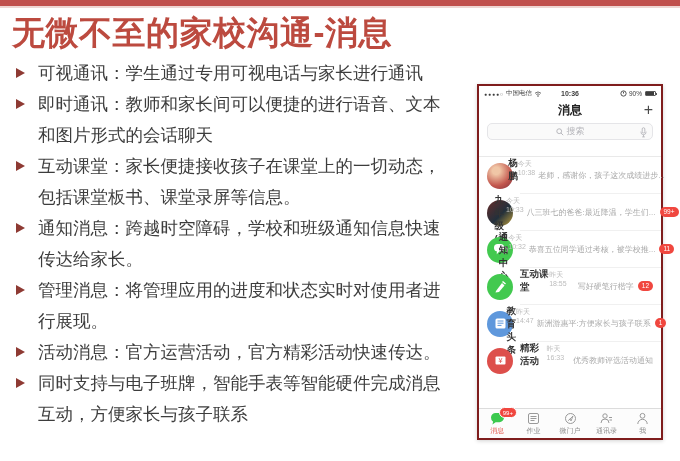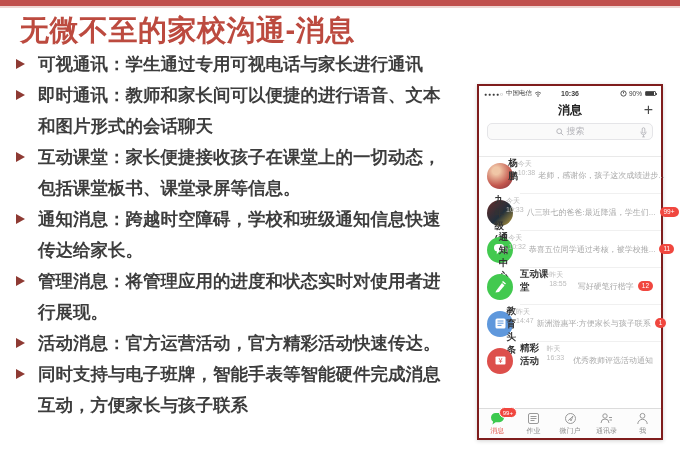--- a/index.html
+++ b/index.html
@@ -3,25 +3,25 @@
 <meta charset="utf-8">
 <style>
   * { margin:0; padding:0; box-sizing:border-box; }
   html,body { width:680px; height:461px; background:#fff; overflow:hidden;
     font-family:"Liberation Sans","DejaVu Sans",sans-serif; }
   .canvas { position:relative; width:680px; height:461px; background:#fff; }
 
   
   .topbar { position:absolute; top:0; left:0; right:0; height:8px;
     background:#c0504d; border-bottom:2px solid #eed6d3; }
-  .title { position:absolute; top:11px; left:12px; font-size:29px; font-weight:bold;
-    color:#bc4a3f; letter-spacing:0.5px; white-space:nowrap;margin-left:8px; }
+  .title { position:absolute; top:11px; left:12px; font-size:33px; font-weight:bold;
+    color:#bc4a3f; letter-spacing:0.5px; white-space:nowrap; }
 
   
-  .bullets { position:absolute; top:49px; left:14px; width:440px; list-style:none;font-weight:bold; }
+  .bullets { position:absolute; top:58px; left:14px; width:440px; list-style:none; }
   .bullets li { display:flex; align-items:flex-start; }
   .bmark { flex:0 0 24px; padding-top:10px; }
   .tri { display:block; width:0; height:0; margin-left:2px;
     border-top:5px solid transparent; border-bottom:5px solid transparent;
     border-left:9px solid #8e3a33; }
   .btext { width:410px; font-size:17.5px; line-height:31px; color:#3d3d3d;
     letter-spacing:0px; }
 
   
   .phone { position:absolute; left:477px; top:84px; width:186px; height:356px;

